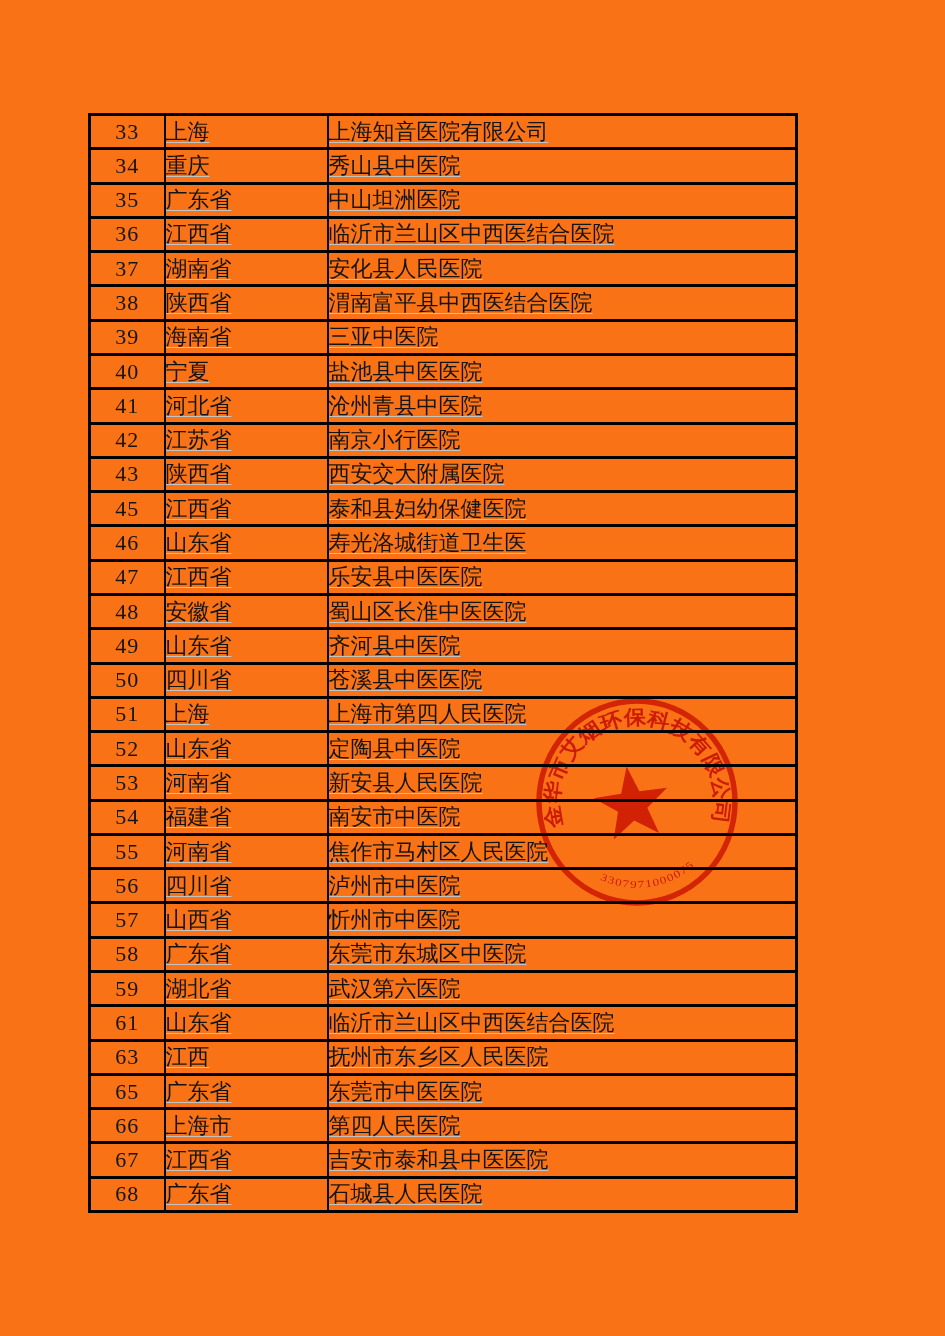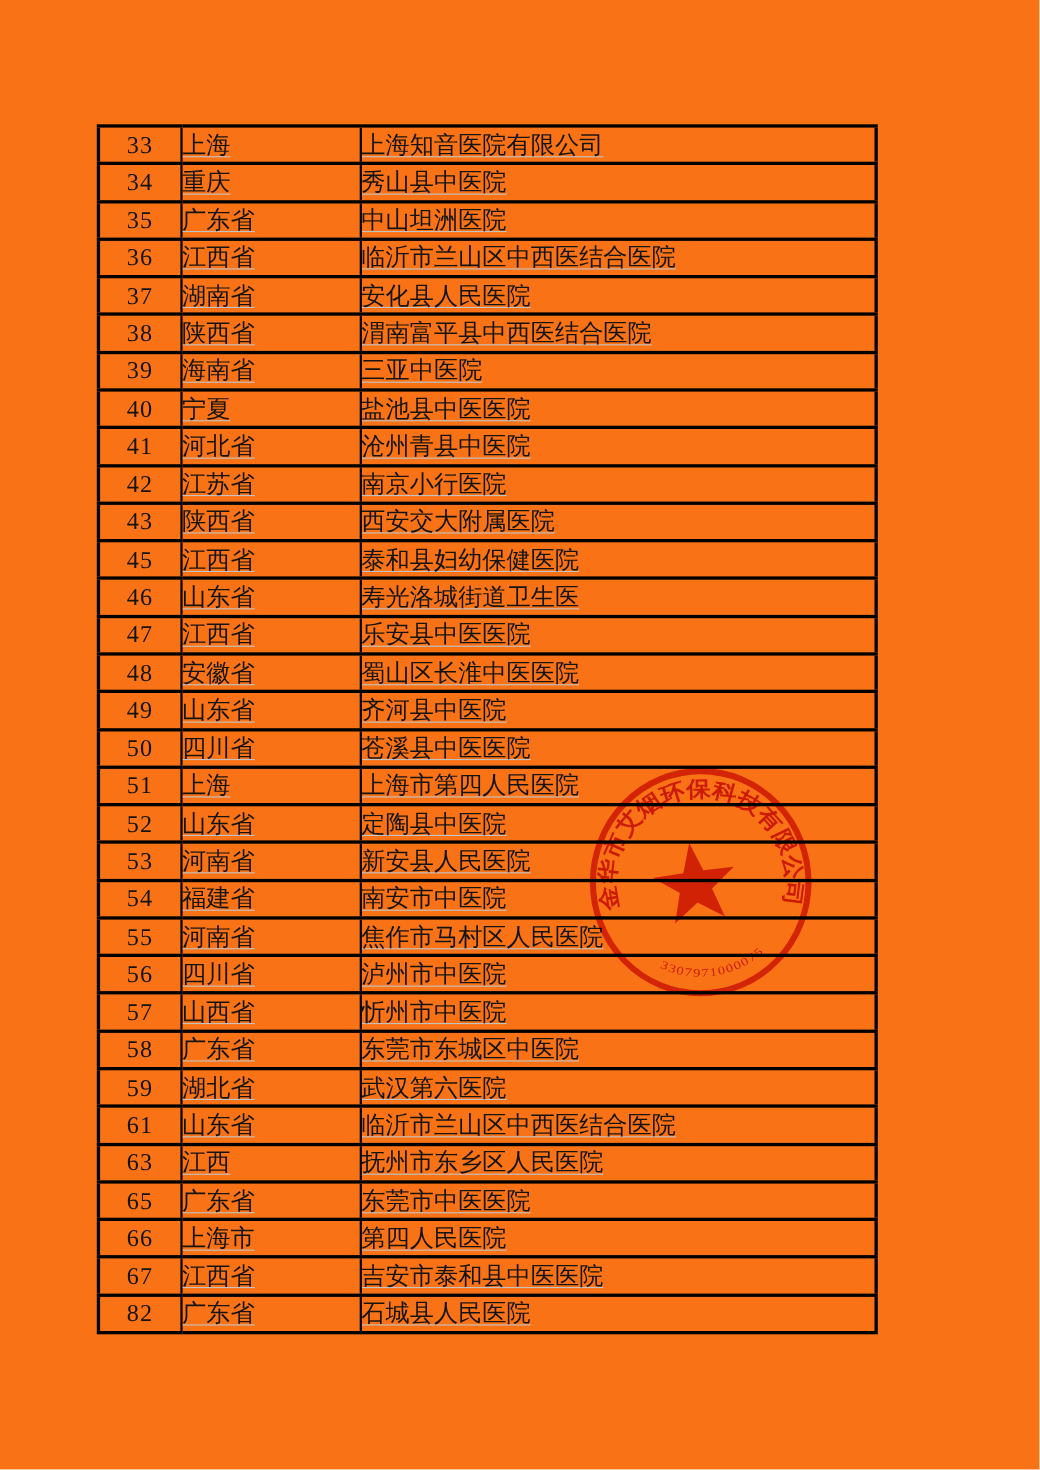--- a/index.html
+++ b/index.html
@@ -235,21 +235,21 @@
       <td class="hosp"><span class="u">第四人民医院</span></td>
     </tr>
 
     <tr>
       <td class="num">67</td>
       <td class="prov"><span class="u">江西省</span></td>
       <td class="hosp"><span class="u">吉安市泰和县中医医院</span></td>
     </tr>
 
     <tr>
-      <td class="num">82</td>
+      <td class="num">68</td>
       <td class="prov"><span class="u">广东省</span></td>
       <td class="hosp"><span class="u">石城县人民医院</span></td>
     </tr>
   </tbody>
   </table>
 
   <svg class="stamp" viewBox="0 0 208 212" aria-hidden="true">
     <defs>
       <path id="arcTop" d="M 29.8 129.1 A 78 78 0 1 1 178.2 129.1" fill="none"></path>
       <path id="arcBottom" d="M 65.0 181.6 A 86 86 0 0 0 164.8 165.8" fill="none"></path>

